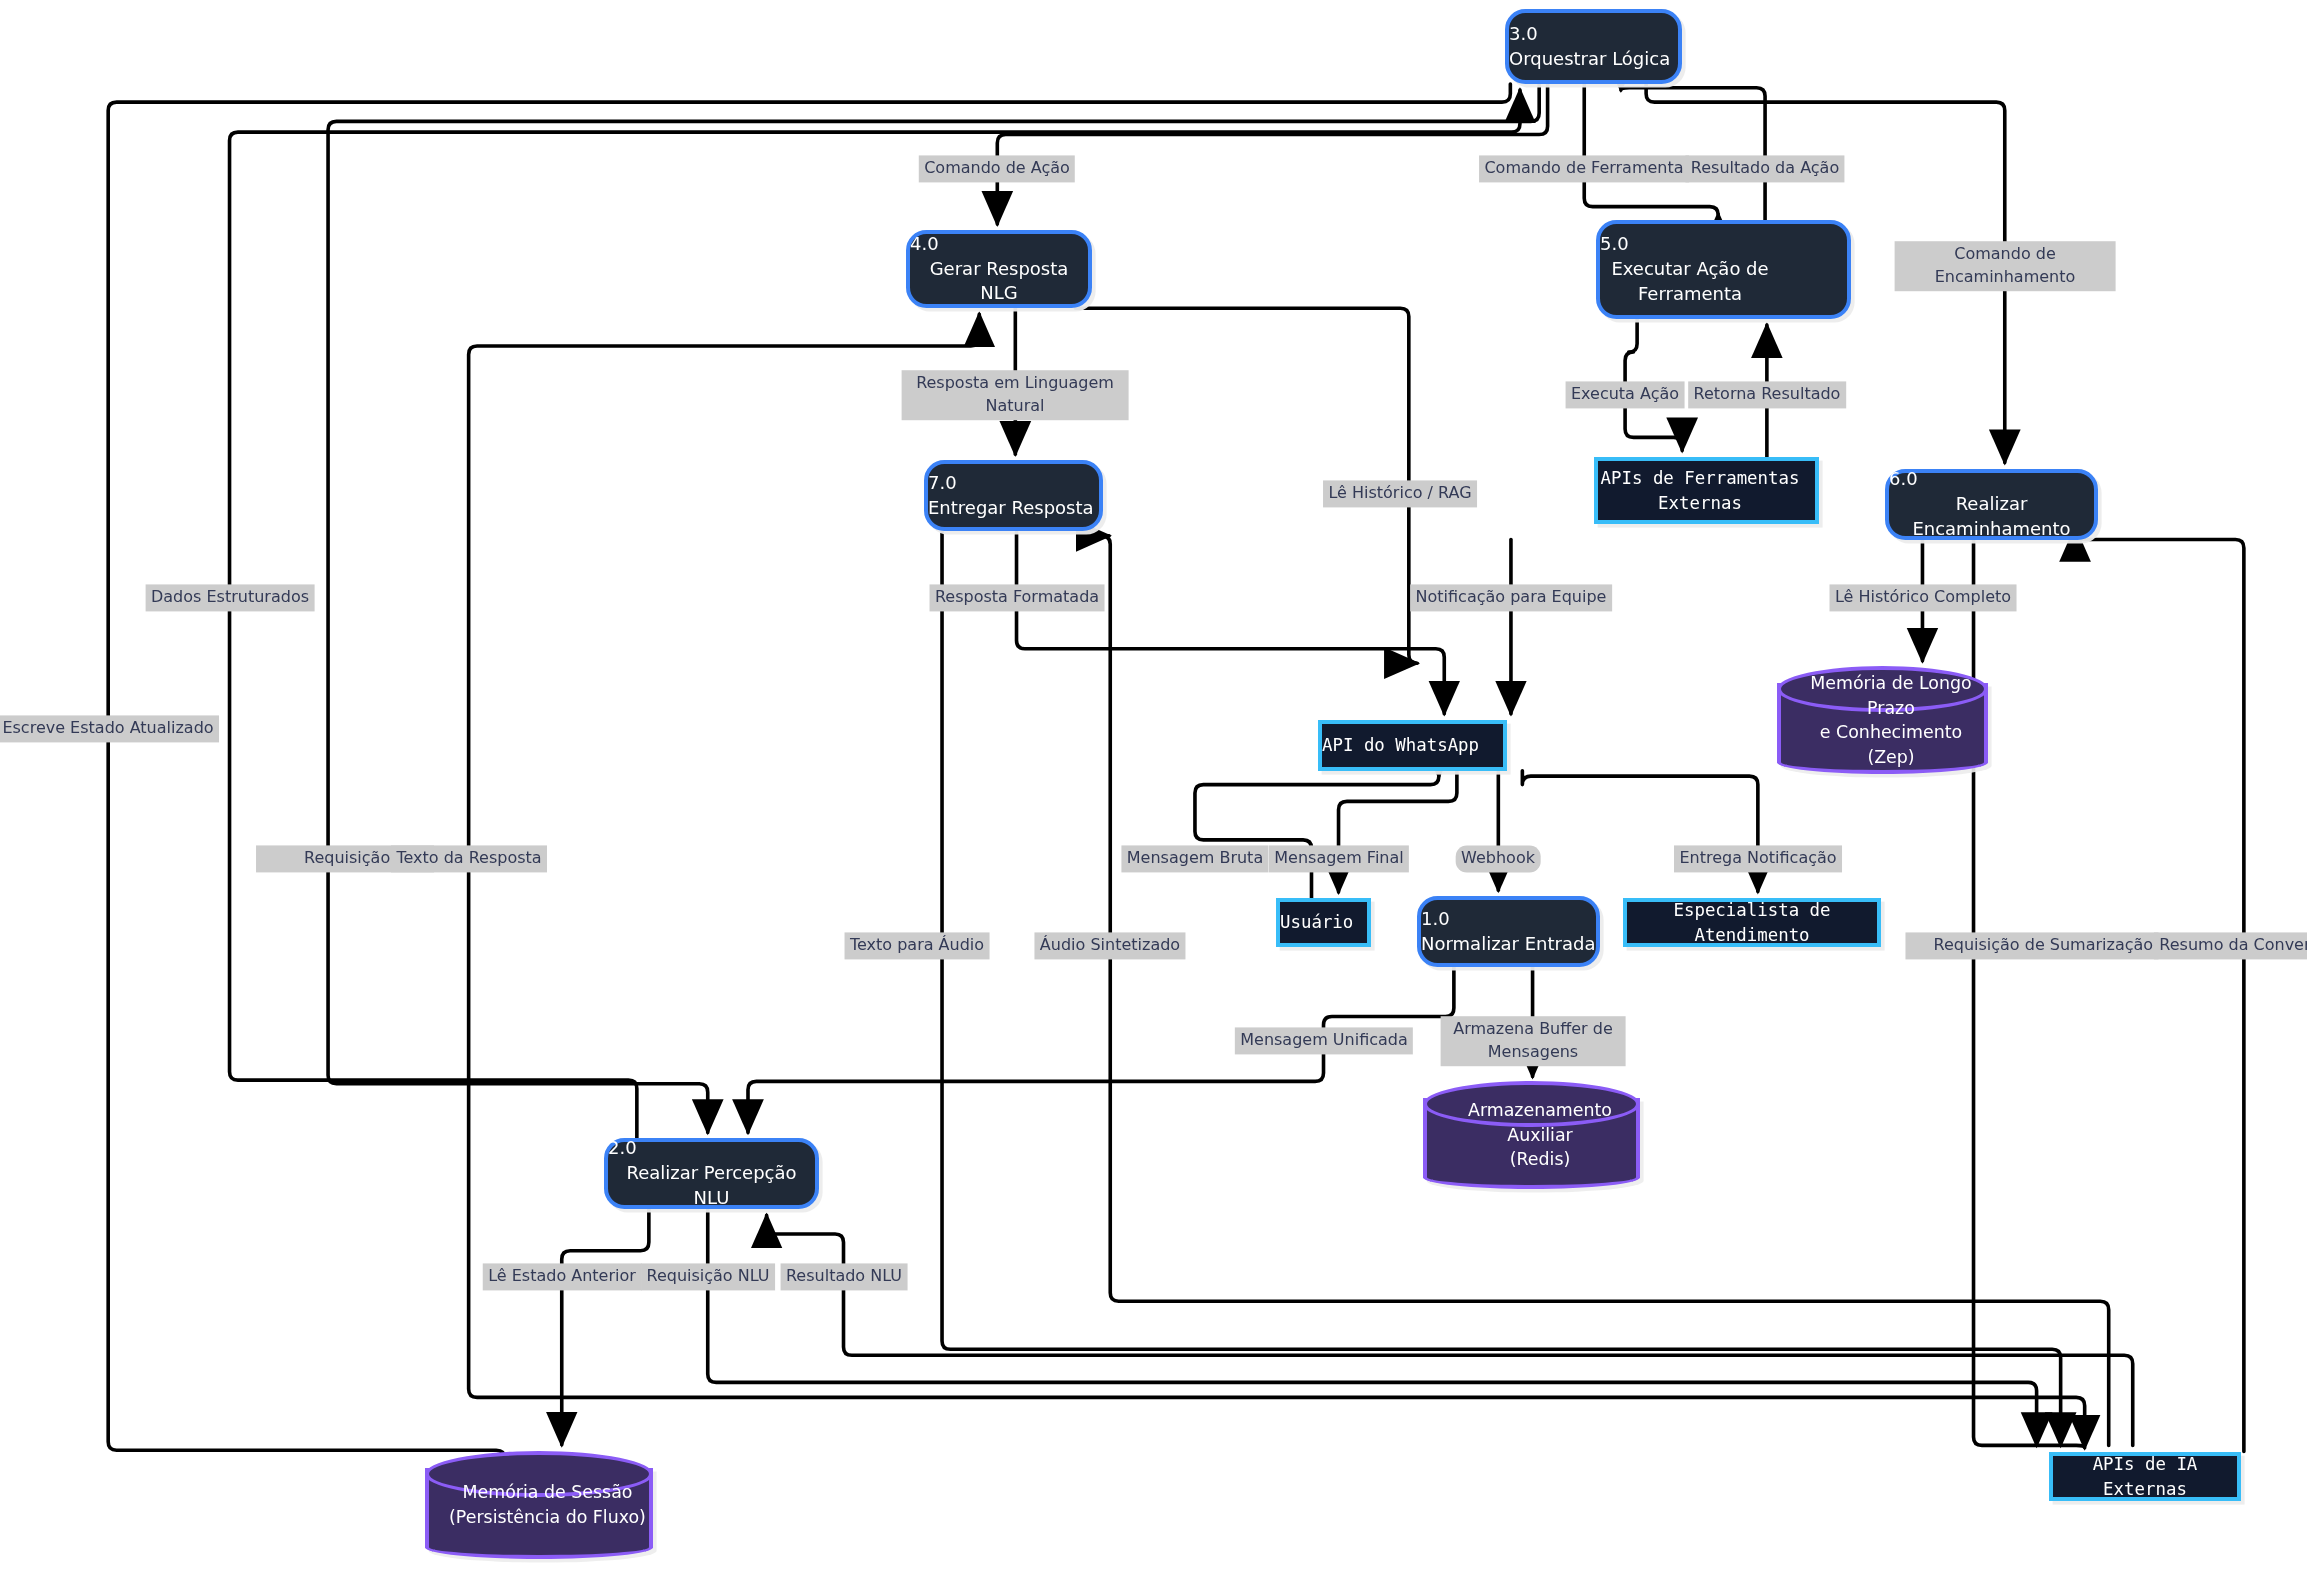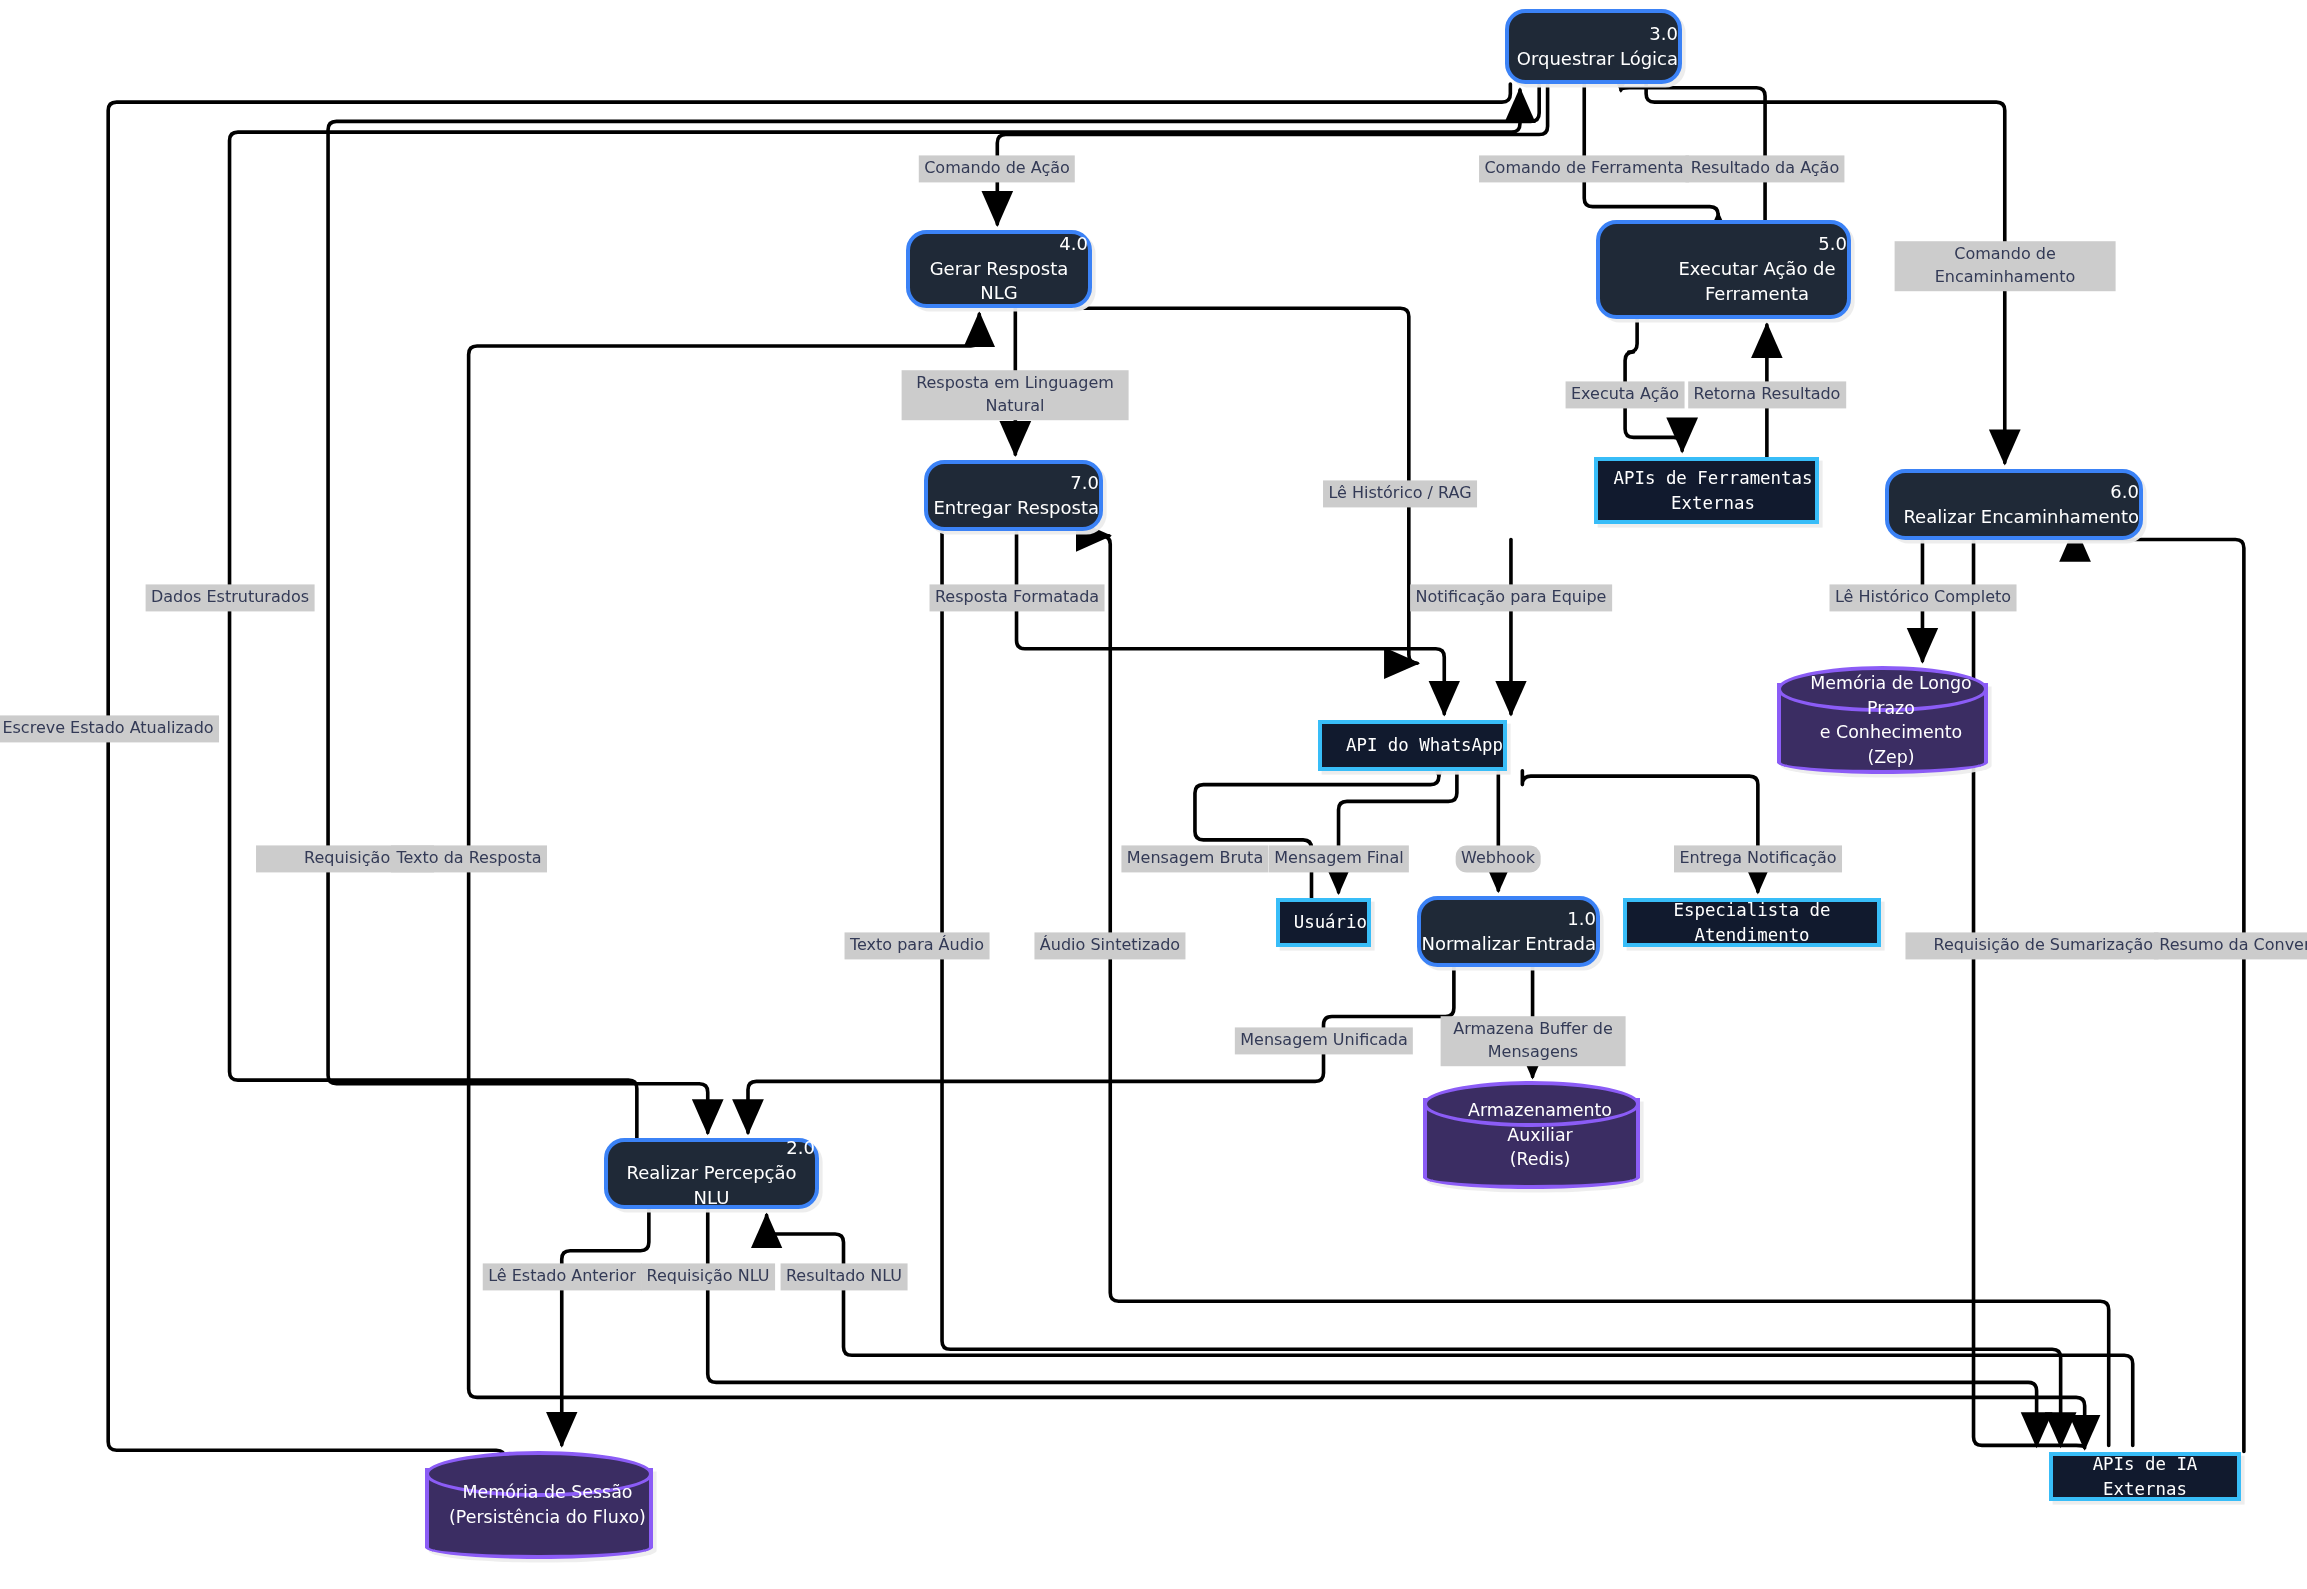--- a/index.html
+++ b/index.html
@@ -2,21 +2,21 @@
 <html style="font-size:9.6px"><head>
 <meta charset="utf-8">
 <style>
   html,body{margin:0;padding:0;background:#ffffff;}
   body{font-family:"DejaVu Sans","Liberation Sans",sans-serif;}
   #canvas{position:relative;width:2307px;height:1589px;background:#ffffff;overflow:hidden;}
   svg#wires{position:absolute;left:0;top:0;width:2307px;height:1589px;}
 
   
   .node{position:absolute;box-sizing:border-box;display:flex;flex-direction:column;
-        align-items:flex-end;justify-content:center;text-align:center;color:#ffffff;
+        align-items:flex-start;justify-content:center;text-align:center;color:#ffffff;
         z-index:3;box-shadow:3.6px 3.6px 0 0 rgba(236,236,236,0.95);}
   .proc{background:#1f2937;border:4.2px solid #3b82f6;border-radius:20.4px;}
   .proc .ln{font-size:18px;line-height:1.38;font-weight:400;}
   .ext{background:#111a2e;border:4.2px solid #38bdf8;border-radius:0;
        font-family:"DejaVu Sans Mono","Liberation Mono",monospace;}
   .ext .ln{font-size:17.4px;line-height:1.38;}
 
   
   .store{position:absolute;z-index:3;}
   .store .body{position:absolute;left:0;right:0;top:17px;bottom:0;background:#3b2d63;
@@ -112,21 +112,21 @@
   <div class="node proc" style="left:906px;top:230px;width:186px;height:78px;">
     <div class="ln">4.0</div>
     <div class="ln">Gerar Resposta NLG</div>
   </div>
 
   <div class="node proc" style="left:1596px;top:220px;width:255px;height:99px;">
     <div class="ln">5.0</div>
     <div class="ln" style="max-width:180px;">Executar Ação de Ferramenta</div>
   </div>
 
-  <div class="node proc" style="left:1885px;top:469px;width:258px;height:71px;">
+  <div class="node proc" style="left:1885px;top:469px;width:213px;height:71px;">
     <div class="ln">6.0</div>
     <div class="ln">Realizar Encaminhamento</div>
   </div>
 
   <div class="node proc" style="left:924px;top:460px;width:179px;height:71px;">
     <div class="ln">7.0</div>
     <div class="ln">Entregar Resposta</div>
   </div>
 
   <div class="node proc" style="left:1417px;top:896px;width:183px;height:71px;">

